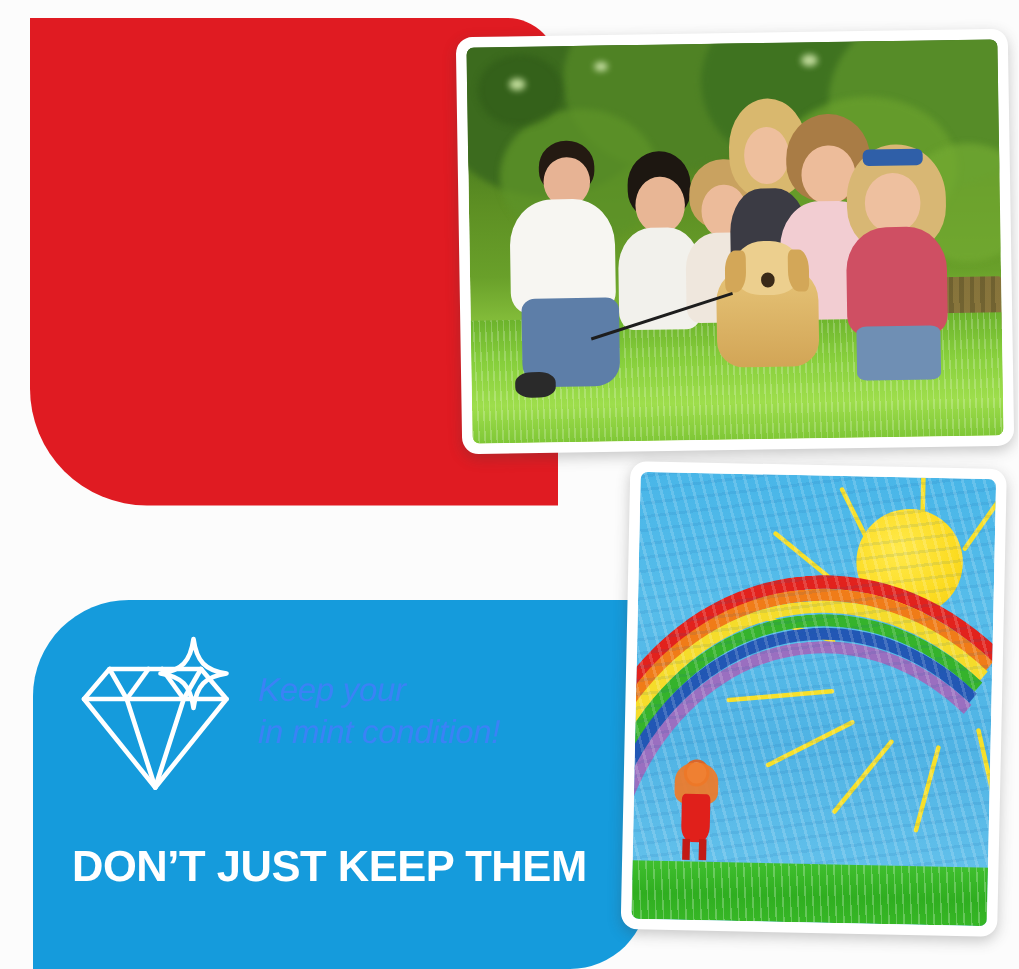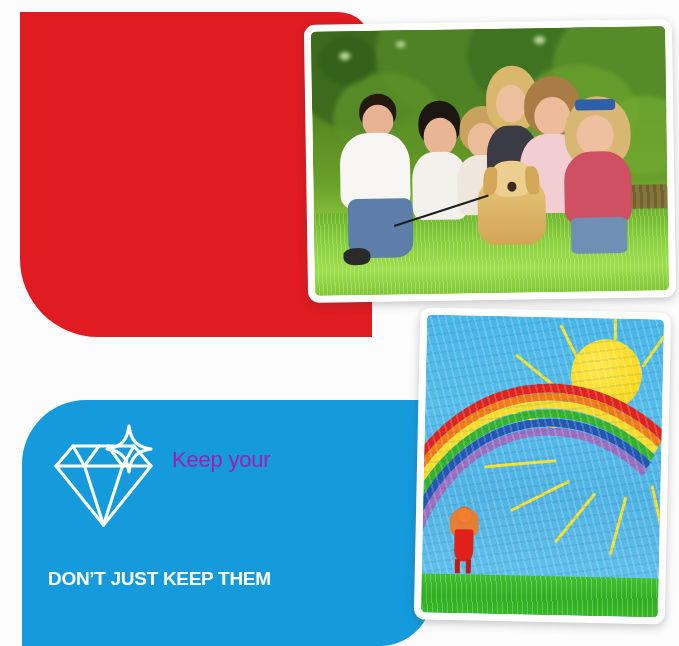--- a/index.html
+++ b/index.html
@@ -45,28 +45,29 @@
     background:#159bdc;
     border-radius:64px 0 52px 0;
     z-index:1;
   }
   .gem-wrap{
     position:absolute;left:46px;top:418px;width:118px;height:118px;z-index:3;
   }
   .gem-wrap svg{display:block;width:118px;height:118px;}
   .blue-copy{
     position:absolute;left:172px;top:446px;width:250px;
-    color:#a21caf;
+    color:#3b82f6;
     font-size:22px;line-height:28px;letter-spacing:-0.2px;
     z-index:3;
+    font-style:italic;
   }
   .blue-copy span{display:block;}
   .tagline{
     position:absolute;left:48px;top:566px;width:380px;
-    color:#ffffff;font-weight:bold;font-size:19px;line-height:25px;
+    color:#ffffff;font-weight:bold;font-size:29px;line-height:25px;
     letter-spacing:-0.3px;text-transform:uppercase;font-stretch:condensed;
     z-index:3;
   }
   .tagline span{display:block;}
 
   
   .frame{
     position:absolute;background:#ffffff;border-radius:11px;
     box-shadow:0 3px 9px rgba(60,60,60,0.28);
     padding:7px;box-sizing:border-box;z-index:5;
@@ -144,20 +145,21 @@
 
       <path d="M38.5 48 L53 28"></path>
       <path d="M76.5 48 L62 28"></path>
 
       <path d="M83 8 C85 23 91 29 105 31 C91 33 85 39 83 54 C81 39 75 33 61 31 C75 29 81 23 83 8 Z"></path>
     </svg>
   </div>
 
   <div class="blue-copy">
     <span>Keep your</span>
+    <span>in mint condition!</span>
   </div>
 
   <div class="tagline">
     <span>DON’T JUST KEEP THEM</span>
   </div>
 
   <div class="frame photo-family">
     <div class="inner">
       <div class="scene-family">
 

